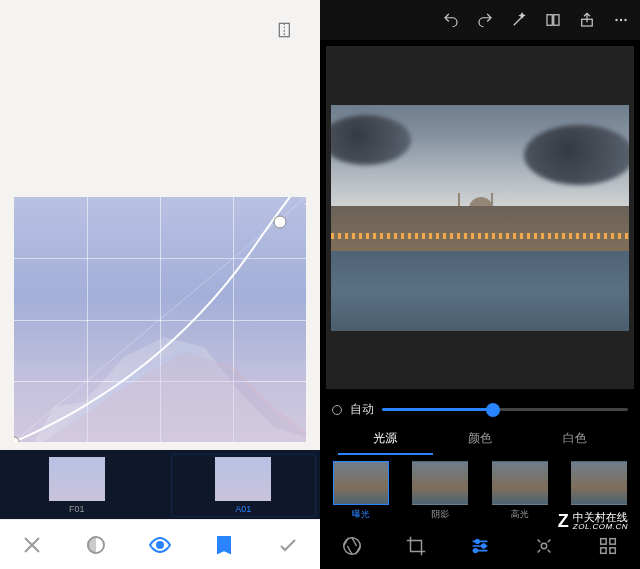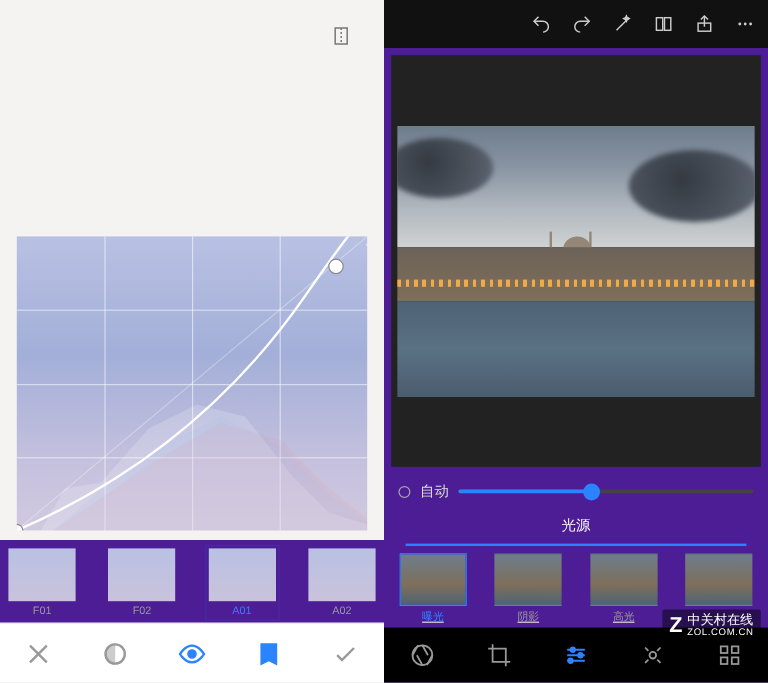--- a/index.html
+++ b/index.html
@@ -1,35 +1,35 @@
 <!DOCTYPE html>
 <html><head>
 <meta charset="utf-8">
 <style>
   * { margin: 0; padding: 0; box-sizing: border-box; }
   html, body { width: 640px; height: 569px; overflow: hidden; font-family: -apple-system, "Helvetica Neue", Arial, sans-serif; }
   .app { display: flex; width: 640px; height: 569px; }
   .panel { flex: 1; position: relative; overflow: hidden; }
   .left { background: #f4f3f2; display: flex; flex-direction: column; }
-  .right { background: #4c1d95; color: #ddd; display: flex; flex-direction: column; }
+  .right { background: #000000; color: #ddd; display: flex; flex-direction: column; }
 
   
   .l-top { height: 60px; display: flex; align-items: center; justify-content: flex-end; padding: 0 24px; }
   .crop-icon { width: 20px; height: 20px; color: #777; }
   .l-canvas { flex: 1; display: flex; align-items: flex-end; justify-content: center; padding-bottom: 8px; }
   .preview-wrap { position: relative; width: 292px; height: 245px; }
   .preview-img { width: 100%; height: 100%; background: linear-gradient(180deg,#b9c1e3 0%,#a3afd8 40%,#c7c2de 80%,#d0c9df 100%); }
   .grid-overlay { position: absolute; inset: 0; pointer-events: none; }
   .grid-overlay::before, .grid-overlay::after { content:""; position:absolute; background:transparent; }
   .gl { position:absolute; background:#fff8; }
   .gl.v { top:0; bottom:0; width:1px; }
   .gl.h { left:0; right:0; height:1px; }
   .curve { position:absolute; inset:0; }
   .hist { position:absolute; inset:0; }
-  .l-presets { display:flex; align-items:center; gap:21px; padding:4px 4px 2px 4px; background:#4c1d95; }
+  .l-presets { display:flex; align-items:center; gap:21px; padding:4px 4px 2px 4px; background:#0f172a; }
   .preset { flex:1; display:flex; flex-direction:column; align-items:center; gap:3px; border:1px solid transparent; padding:2px; }
   .preset.active { border-color:#2a84ff22; }
   .preset .thumb { width:56px; height:44px; background:linear-gradient(180deg,#b9c1e3,#c9c2dc); }
   .preset .lbl { font-size:9px; color:#999; }
   .preset.active .lbl { color:#2a84ff; }
   .l-toolbar { height:50px; background:#fff; display:flex; align-items:center; justify-content:space-around; border-top:1px solid #eee; }
   .l-toolbar .tbtn { width:24px; height:24px; color:#999; display:flex; align-items:center; justify-content:center; }
   .l-toolbar .tbtn.active { color:#2a84ff; }
 
   
@@ -49,21 +49,21 @@
   .r-img .lights { position:absolute; left:0; right:0; top:57%; height:6px; background:repeating-linear-gradient(90deg,#ffaf4a 0 3px,#7e6f5a 3px 7px); opacity:0.9; }
   .r-img .water { position:absolute; inset:65% 0 0 0; background:linear-gradient(180deg,#4e6374 0%,#5a7184 50%,#4a5d6d 100%); }
   .r-slider-row { display:flex; align-items:center; gap:8px; padding:6px 12px; font-size:12px; }
   .dot { width:10px; height:10px; border:1px solid #aaa; border-radius:50%; }
   .slider { flex:1; height:3px; background:#444; border-radius:2px; position:relative; }
   .slider .fill { position:absolute; left:0; top:0; bottom:0; width:45%; background:#2a84ff; border-radius:2px; }
   .slider .handle { position:absolute; left:45%; top:50%; transform:translate(-50%,-50%); width:14px; height:14px; border-radius:50%; background:#2a84ff; }
   .r-tabs { display:flex; padding:0 18px; font-size:12px; color:#999; }
   .r-tabs .tab { flex:1; text-align:center; padding:6px 2px; border-bottom:2px solid transparent; white-space:nowrap; overflow:hidden; }
   .r-tabs .tab.active { color:#fff; border-bottom-color:#2a84ff; }
-  .r-presets { display:flex; gap:10px; padding:6px 6px 2px 6px; overflow:hidden;text-decoration:underline; }
+  .r-presets { display:flex; gap:10px; padding:6px 6px 2px 6px; overflow:hidden; }
   .rpreset { flex:1; display:flex; flex-direction:column; align-items:center; gap:3px; }
   .rpreset .th { width:56px; height:44px; background:linear-gradient(180deg,#6e7d8c 0%,#7e6f5a 60%,#4e6374 100%); border:1px solid transparent; }
   .rpreset.active .th { border-color:#2a84ff; }
   .rpreset .lb { font-size:9px; color:#999; }
   .rpreset.active .lb { color:#2a84ff; }
   .r-toolbar { height:46px; display:flex; align-items:center; justify-content:space-around; background:#000; }
   .r-toolbar .rb { width:22px; height:22px; color:#999; }
   .r-toolbar .rb.active { color:#2a84ff; }
 
   .watermark { position:absolute; right:6px; bottom:34px; display:flex; align-items:center; gap:4px; color:#fff; font-size:11px; background:#0007; padding:3px 6px; border-radius:2px; }
@@ -108,31 +108,23 @@
           <circle cx="266" cy="25" r="6" fill="#fff" stroke="#888"></circle>
         </svg>
       </div>
     </div>
 
     <div class="l-presets">
       <div class="preset">
         <div class="thumb"></div>
         <div class="lbl">F01</div>
       </div>
-      <div class="preset">
-        <div class="thumb"></div>
-        <div class="lbl">F02</div>
-      </div>
       <div class="preset active">
         <div class="thumb"></div>
         <div class="lbl">A01</div>
-      </div>
-      <div class="preset">
-        <div class="thumb"></div>
-        <div class="lbl">A02</div>
       </div>
     </div>
 
     <div class="l-toolbar">
       <span class="tbtn">
         <svg viewBox="0 0 24 24" stroke="currentColor" stroke-width="2" fill="none">
             <path d="M5 5l14 14M19 5L5 19"></path>
           </svg>
       </span>
       <span class="tbtn">
@@ -221,20 +213,22 @@
       <span class="dot"></span>
       <span>自动</span>
       <div class="slider">
         <div class="fill"></div>
           <div class="handle"></div>
       </div>
     </div>
 
     <div class="r-tabs">
       <div class="tab active">光源</div>
+      <div class="tab">颜色</div>
+      <div class="tab">白色</div>
     </div>
 
     <div class="r-presets">
       <div class="rpreset active">
         <div class="th"></div>
         <div class="lb">曝光</div>
       </div>
       <div class="rpreset">
         <div class="th"></div>
         <div class="lb">阴影</div>
@@ -283,17 +277,17 @@
             <rect x="4" y="14" width="6" height="6"></rect>
             <rect x="14" y="14" width="6" height="6"></rect>
           </svg>
         </span>
     </div>
 
     <div class="watermark">
       <span class="z">Z</span>
       <span style="display:flex;flex-direction:column;line-height:1;">
         <span>中关村在线</span>
-        <span style="font-size:8px;letter-spacing:0.5px;">ZOL.COM.CN</span>
+        <span style="font-size:8px;letter-spacing:0.5px;font-style:italic;">ZOL.COM.CN</span>
       </span>
     </div>
   </div>
 </div>
 
 </body></html>

